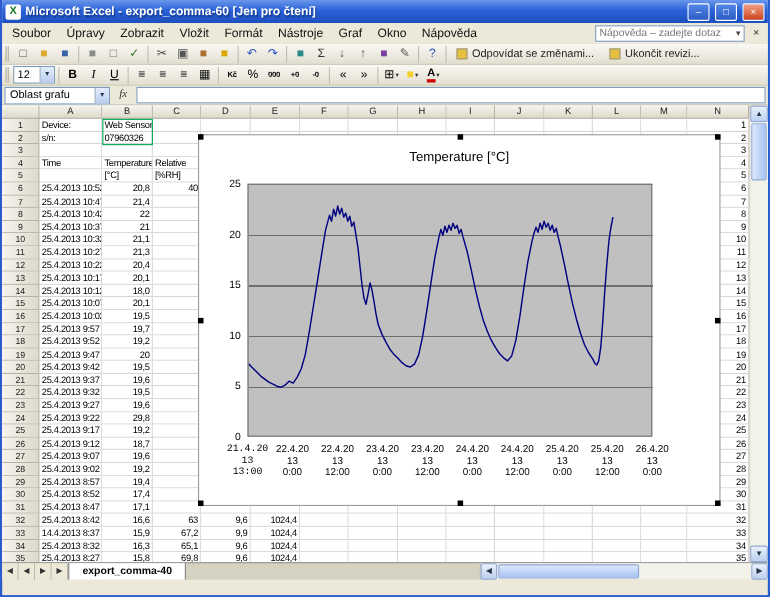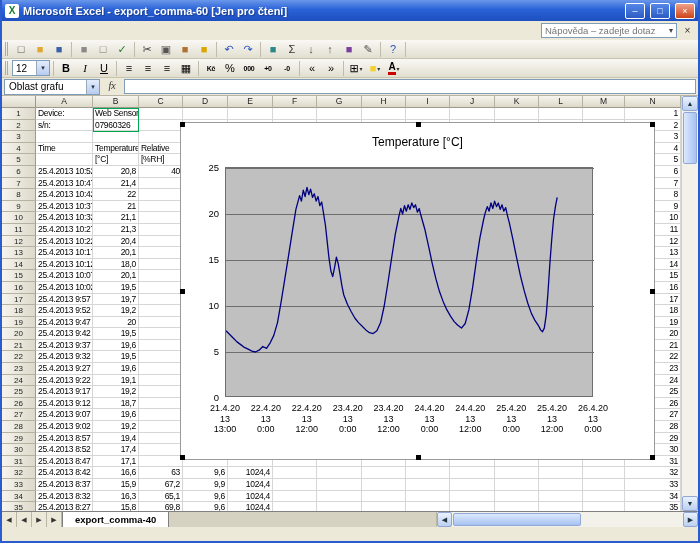--- a/index.html
+++ b/index.html
@@ -121,20 +121,31 @@
 
   <div class="titlebar">
     <span class="app-icon">X</span>
     <span class="title-text">Microsoft Excel - export_comma-60 [Jen pro čtení]</span>
     <span class="win-btn">–</span>
     <span class="win-btn">□</span>
     <span class="win-btn close">×</span>
   </div>
 
   <div class="menubar">
+    <span id="menu-items" style="display:flex;">
+        <span class="menu-item">Soubor</span>
+        <span class="menu-item">Úpravy</span>
+        <span class="menu-item">Zobrazit</span>
+        <span class="menu-item">Vložit</span>
+        <span class="menu-item">Formát</span>
+        <span class="menu-item">Nástroje</span>
+        <span class="menu-item">Graf</span>
+        <span class="menu-item">Okno</span>
+        <span class="menu-item">Nápověda</span>
+      </span>
     <span class="help-query">
       <span>Nápověda – zadejte dotaz</span>
       <span class="arr">▾</span>
     </span>
     <span class="wb-close">×</span>
   </div>
 
   <div class="toolbar">
     <span class="tb-handle"></span>
     <span id="tb1-icons" style="display:flex;align-items:center;gap:1px;">
@@ -195,20 +206,30 @@
         </span>
         <span class="tbtn">
           <span class="ticon" style="color: rgb(85, 85, 85);">✎</span>
         </span>
         <span class="tsep"></span>
         <span class="tbtn">
           <span class="ticon" style="color: rgb(42, 82, 190);">?</span>
         </span>
       </span>
     <span class="tsep"></span>
+    <span id="review-btns" style="display:flex;align-items:center;gap:2px;">
+        <span class="review-btn">
+          <span class="mini"></span>
+          <span>Odpovídat se změnami...</span>
+        </span>
+        <span class="review-btn">
+          <span class="mini"></span>
+          <span>Ukončit revizi...</span>
+        </span>
+      </span>
   </div>
 
   <div class="toolbar">
     <span class="tb-handle"></span>
     <span class="combo" style="width:38px;">
       <span>12</span>
       <span class="arrow">▾</span>
     </span>
     <span class="tsep"></span>
     <span id="tb2-icons" style="display:flex;align-items:center;gap:1px;">
@@ -689,21 +710,21 @@
             <div class="cell" style="width: 44px;"></div>
             <div class="cell" style="width: 45px;"></div>
             <div class="cell" style="width: 44px;"></div>
             <div class="cell" style="width: 44px;"></div>
             <div class="cell" style="width: 42px;"></div>
             <div class="cell num" style="width: 56px;">23</div>
           </div>
           <div class="row">
             <div class="rowhdr">24</div>
             <div class="cell" style="width: 57px;">25.4.2013 9:22</div>
-            <div class="cell num" style="width: 46px;">19,1</div>
+            <div class="cell num" style="width: 46px;">29,8</div>
             <div class="cell" style="width: 44px;"></div>
             <div class="cell" style="width: 45px;"></div>
             <div class="cell" style="width: 45px;"></div>
             <div class="cell" style="width: 44px;"></div>
             <div class="cell" style="width: 45px;"></div>
             <div class="cell" style="width: 44px;"></div>
             <div class="cell" style="width: 44px;"></div>
             <div class="cell" style="width: 45px;"></div>
             <div class="cell" style="width: 44px;"></div>
             <div class="cell" style="width: 44px;"></div>
@@ -841,21 +862,21 @@
             <div class="cell" style="width: 44px;"></div>
             <div class="cell" style="width: 44px;"></div>
             <div class="cell" style="width: 45px;"></div>
             <div class="cell" style="width: 44px;"></div>
             <div class="cell" style="width: 44px;"></div>
             <div class="cell" style="width: 42px;"></div>
             <div class="cell num" style="width: 56px;">32</div>
           </div>
           <div class="row">
             <div class="rowhdr">33</div>
-            <div class="cell" style="width: 57px;">25.4.2013 8:37</div>
+            <div class="cell" style="width: 57px;">14.4.2013 8:37</div>
             <div class="cell num" style="width: 46px;">15,9</div>
             <div class="cell num" style="width: 44px;">67,2</div>
             <div class="cell num" style="width: 45px;">9,9</div>
             <div class="cell num" style="width: 45px;">1024,4</div>
             <div class="cell" style="width: 44px;"></div>
             <div class="cell" style="width: 45px;"></div>
             <div class="cell" style="width: 44px;"></div>
             <div class="cell" style="width: 44px;"></div>
             <div class="cell" style="width: 45px;"></div>
             <div class="cell" style="width: 44px;"></div>
@@ -909,21 +930,21 @@
             <line x1="0" x2="368" y1="46.0" y2="46.0" stroke="#6e6e6e" stroke-width="1" shape-rendering="crispEdges"></line>
             <line x1="0" x2="368" y1="0.0" y2="0.0" stroke="#6e6e6e" stroke-width="1" shape-rendering="crispEdges"></line>
             <polyline points="0.0,162.8 3.7,166.5 7.4,170.2 11.0,173.9 14.7,176.6 18.4,179.4 22.1,181.2 25.8,183.1 29.4,184.0 33.1,182.2 36.8,178.5 40.5,180.3 44.2,174.8 47.8,167.4 51.5,154.6 55.2,133.4 58.9,110.4 62.6,87.4 66.2,64.4 69.9,41.4 73.6,27.6 75.4,33.1 77.3,22.1 79.1,28.5 81.0,19.3 82.8,26.7 84.6,21.2 86.5,29.4 88.3,25.8 90.2,33.1 92.0,28.5 93.8,37.7 95.7,34.0 97.5,45.1 99.4,57.0 101.2,73.6 103.0,90.2 104.9,103.0 106.7,108.6 108.6,99.4 110.4,89.2 112.2,95.7 114.1,106.7 115.9,117.8 117.8,127.0 121.4,136.2 125.1,143.5 128.8,150.0 132.5,154.6 136.2,158.2 139.8,161.9 143.5,164.7 147.2,165.6 150.9,162.8 154.6,154.6 158.2,138.0 161.9,115.0 165.6,90.2 169.3,66.2 173.0,47.8 174.8,40.5 176.6,46.0 178.5,37.7 180.3,43.2 182.2,36.8 184.0,41.4 185.8,35.0 187.7,39.6 189.5,36.8 191.4,44.2 193.2,40.5 195.0,47.8 198.7,60.7 202.4,77.3 206.1,94.8 209.8,110.4 213.4,123.3 217.1,133.4 220.8,141.7 224.5,148.1 228.2,153.6 231.8,157.3 235.5,160.1 239.2,155.5 242.9,141.7 246.6,119.6 250.2,93.8 253.9,69.9 257.6,51.5 259.4,44.2 261.3,38.6 263.1,43.2 265.0,35.0 266.8,40.5 268.6,33.1 270.5,38.6 272.3,35.0 274.2,41.4 276.0,36.8 277.8,43.2 279.7,39.6 281.5,47.8 283.4,55.2 287.0,71.8 290.7,90.2 294.4,107.6 298.1,122.4 301.8,135.2 305.4,145.4 309.1,152.7 312.8,158.2 314.6,161.9 316.5,163.8 318.3,160.1 320.2,147.2 322.0,124.2 323.8,96.6 325.7,71.8 327.5,51.5 329.4,38.6 331.2,29.4" fill="none" stroke="#000080" stroke-width="1.3" stroke-linejoin="round"></polyline>
           </svg>
           <div class="ylab" style="top: 269px;">0</div>
           <div class="ylab" style="top: 223px;">5</div>
           <div class="ylab" style="top: 177px;">10</div>
           <div class="ylab" style="top: 131px;">15</div>
           <div class="ylab" style="top: 85px;">20</div>
           <div class="ylab" style="top: 39px;">25</div>
-          <div class="xlab" style="left: 22px;">21.4.20<br>13<br>13:00</div>
+          <div class="xlab" style="left: 22px; font-family: Liberation Mono, monospace;">21.4.20<br>13<br>13:00</div>
           <div class="xlab" style="left: 62.8889px;">22.4.20<br>13<br>0:00</div>
           <div class="xlab" style="left: 103.778px;">22.4.20<br>13<br>12:00</div>
           <div class="xlab" style="left: 144.667px;">23.4.20<br>13<br>0:00</div>
           <div class="xlab" style="left: 185.556px;">23.4.20<br>13<br>12:00</div>
           <div class="xlab" style="left: 226.444px;">24.4.20<br>13<br>0:00</div>
           <div class="xlab" style="left: 267.333px;">24.4.20<br>13<br>12:00</div>
           <div class="xlab" style="left: 308.222px;">25.4.20<br>13<br>0:00</div>
           <div class="xlab" style="left: 349.111px;">25.4.20<br>13<br>12:00</div>
           <div class="xlab" style="left: 390px;">26.4.20<br>13<br>0:00</div>
           <div class="handle" style="left: -1px; top: -1px;"></div>

